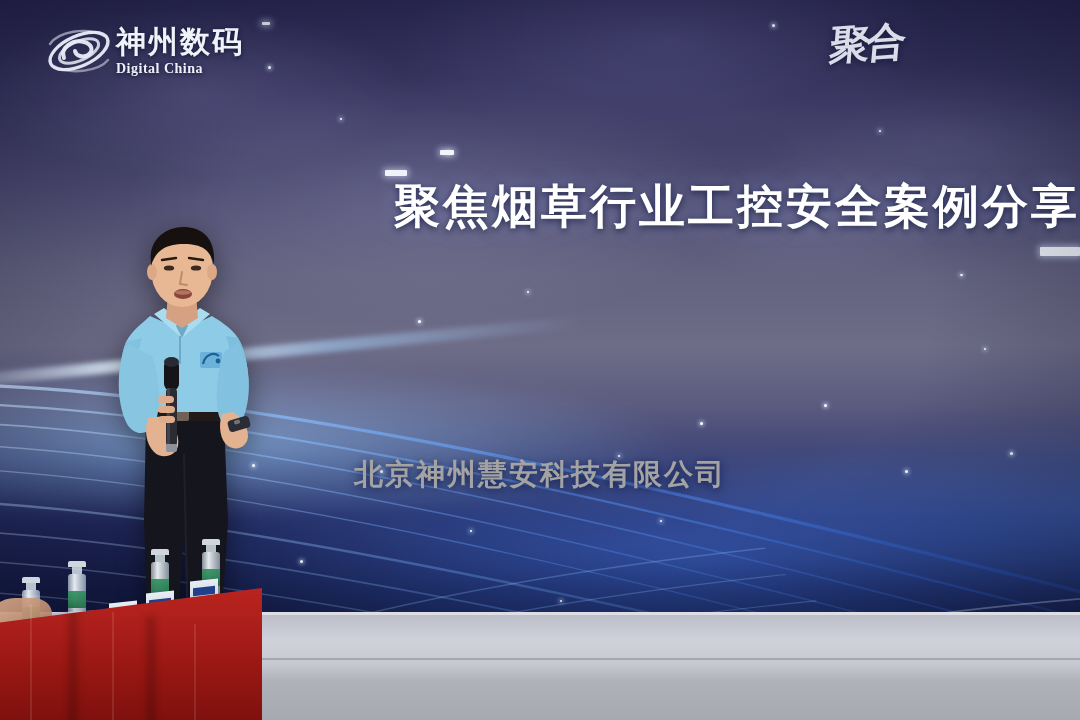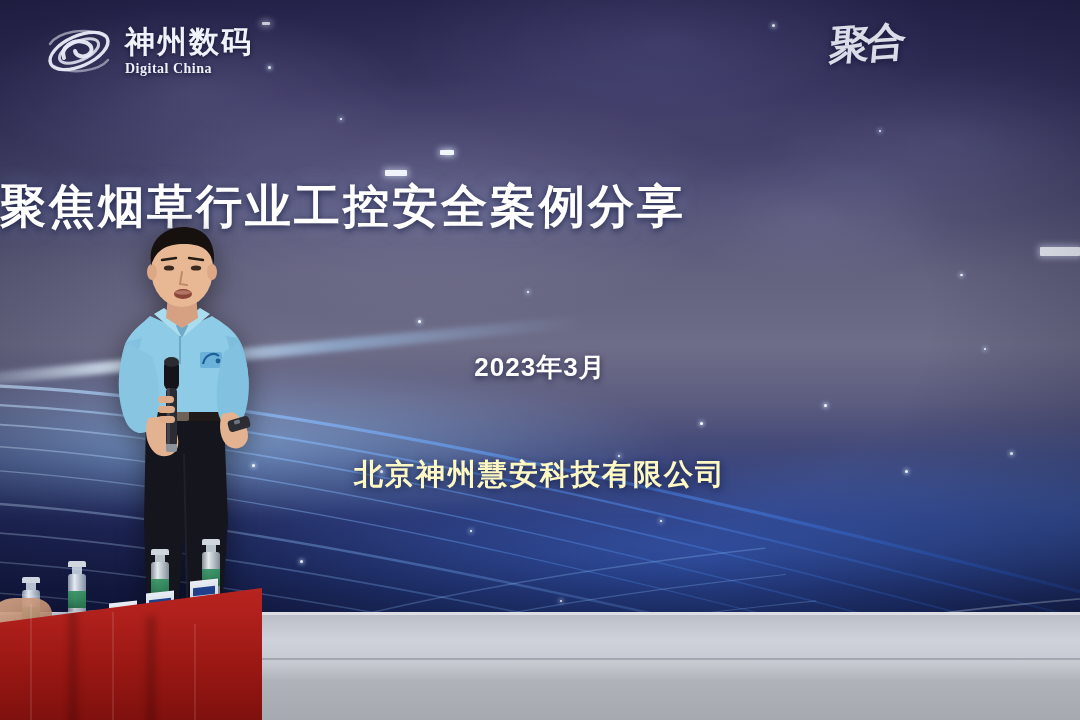--- a/index.html
+++ b/index.html
@@ -108,21 +108,21 @@
     background: #f2f4fb;
     border-radius: 1px;
     box-shadow: 0 0 6px 2px rgba(220,230,255,.55);
   }
 
   
   .slide-title {
     position: absolute;
     left: 0; right: 0;
     top: 181px;
-    text-align: left;
+    text-align: right;
     color: #ffffff;
     font-size: 46px;
     font-weight: 700;
     letter-spacing: 3px;
     line-height: 1.12;
     text-shadow:
       0 2px 7px rgba(10,14,45,.75),
       0 0 20px rgba(150,175,255,.35);
     white-space: nowrap;
   }
@@ -136,36 +136,35 @@
     font-weight: 700;
     letter-spacing: 1px;
     text-shadow: 0 2px 6px rgba(10,14,45,.7);
     white-space: nowrap;
   }
   .slide-company {
     position: absolute;
     left: 0; right: 0;
     top: 455px;
     text-align: center;
-    color: #fef9c3;
+    color: #a3a3a3;
     font-size: 29px;
     font-weight: 700;
     letter-spacing: 2px;
     text-shadow: 0 2px 8px rgba(8,16,60,.8);
     white-space: nowrap;
   }
 
   
   .brand {
     position: absolute;
     left: 42px;
     top: 18px;
     display: flex;
     align-items: center;
-    gap: 9px;
   }
   .brand-mark { width: 74px; height: 66px; }
   .brand-text { display: flex; flex-direction: column; line-height: 1; }
   .brand-cn {
     font-family: "Liberation Serif", serif;
     font-size: 30px;
     font-weight: 700;
     color: #f0f2fa;
     letter-spacing: 2px;
     text-shadow: 0 1px 4px rgba(10,12,40,.8);
@@ -402,21 +401,20 @@
   </div>
 
   <span class="lightbar" style="left:440px;top:150px;width:14px;height:5px;"></span>
   <span class="lightbar" style="left:385px;top:170px;width:22px;height:6px;"></span>
   <span class="lightbar" style="left:1040px;top:247px;width:40px;height:9px;"></span>
   <span class="lightbar" style="left:262px;top:22px;width:8px;height:3px;"></span>
 
   <div class="vignette"></div>
 
   <div class="slide-title">聚焦烟草行业工控安全案例分享</div>
-  <div class="slide-date">2023年3月</div>
   <div class="slide-company">北京神州慧安科技有限公司</div>
 
   <div class="brand">
     <span class="brand-mark">
       <svg viewBox="0 0 74 66">
         <g fill="none" stroke="#e9ecf8" stroke-linecap="round">
           <ellipse cx="37" cy="33" rx="31" ry="15" transform="rotate(-24 37 33)" stroke-width="3.4" opacity=".95"></ellipse>
           <ellipse cx="37" cy="33" rx="21" ry="9.5" transform="rotate(-24 37 33)" stroke-width="3" opacity=".85"></ellipse>
           <path d="M22 40 C18 30, 30 21, 42 24 C50 26, 52 33, 46 37 C41 40, 34 38, 33 33" stroke-width="4" opacity=".95"></path>
           <path d="M8 26 C16 14, 44 8, 62 18" stroke-width="2.4" opacity=".55"></path>

